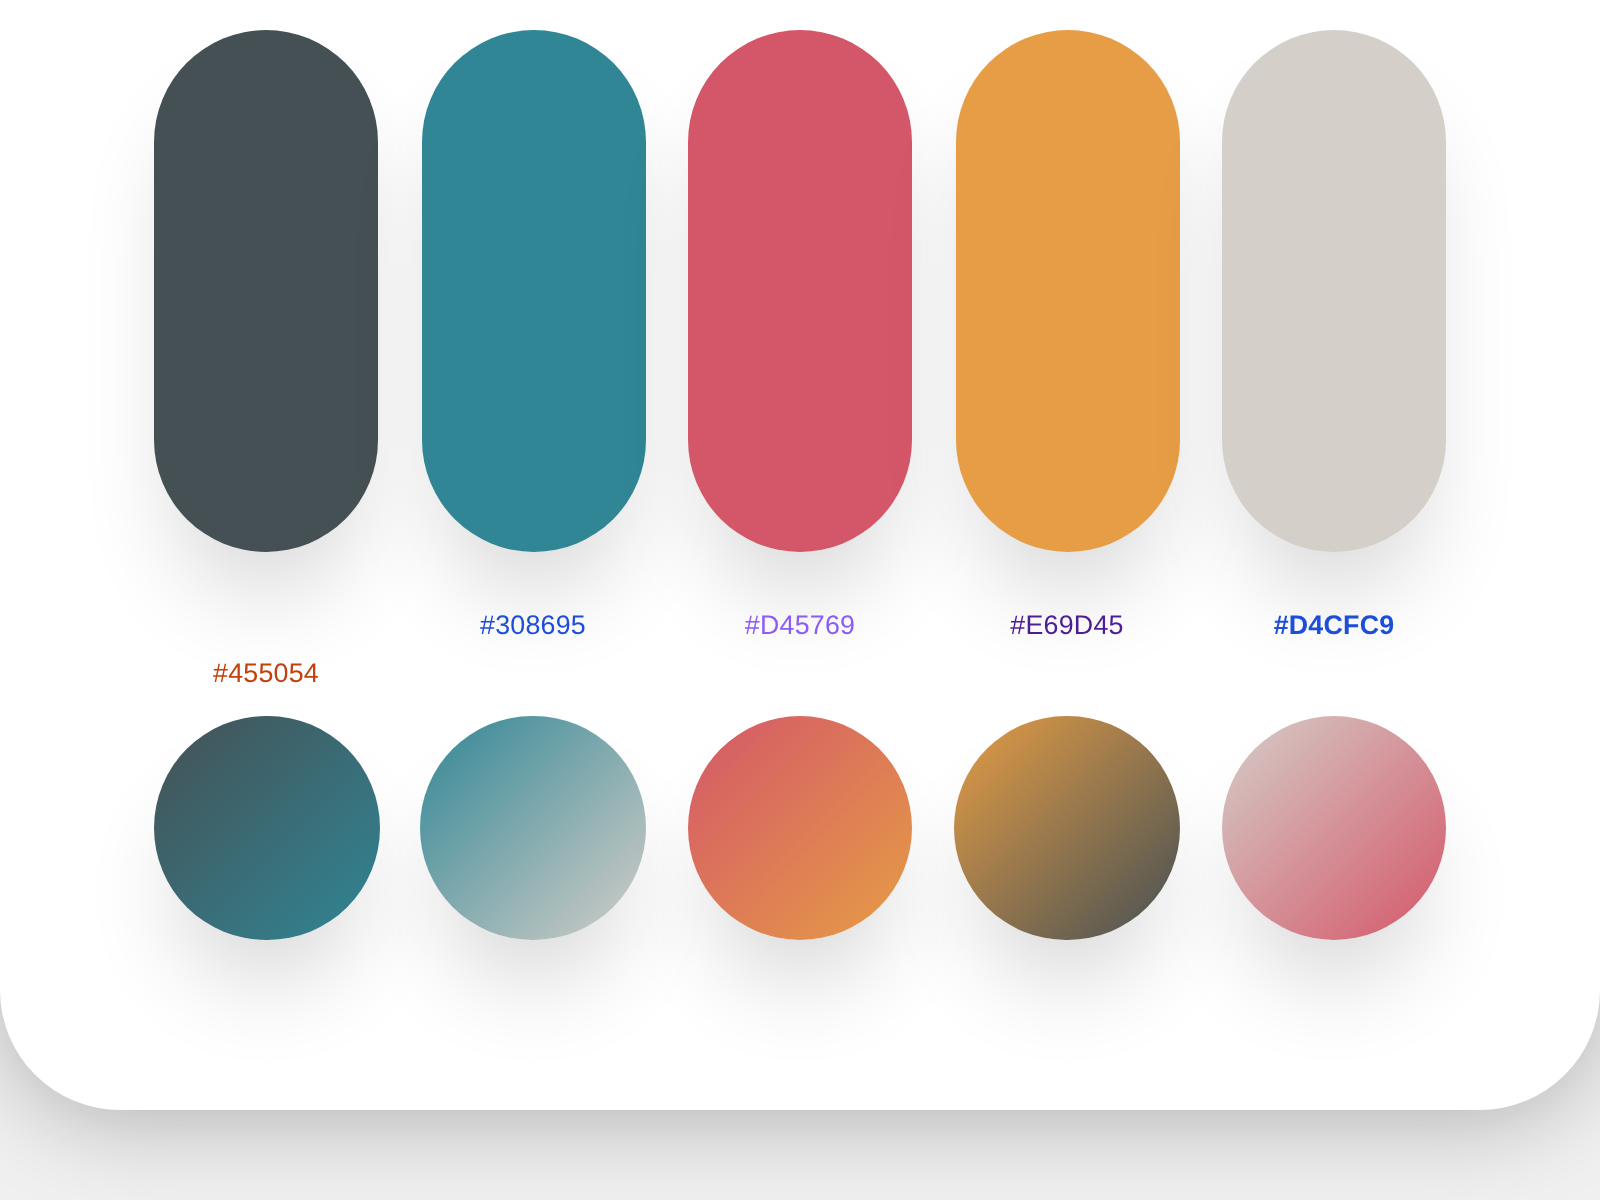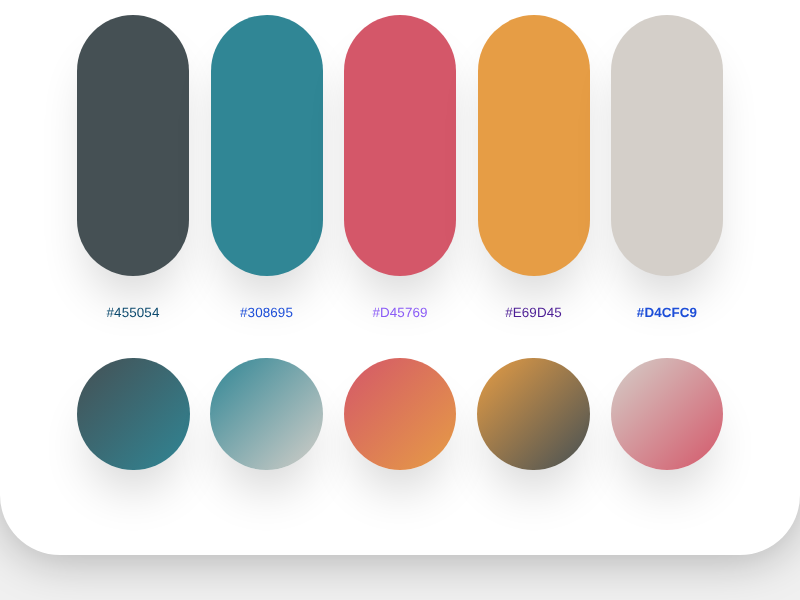--- a/index.html
+++ b/index.html
@@ -95,21 +95,21 @@
 
   <div class="swatch-row">
     <div class="pill" style="background: rgb(69, 80, 84);"></div>
     <div class="pill" style="background: rgb(48, 134, 149);"></div>
     <div class="pill" style="background: rgb(212, 87, 105);"></div>
     <div class="pill" style="background: rgb(230, 157, 69);"></div>
     <div class="pill" style="background: rgb(212, 207, 201);"></div>
   </div>
 
   <div class="labels-row">
-    <div class="label" style="color: #0c4a6e;">#455054</div>
+    <div class="label" style="color: #c2410c; margin-top: 24px;">#455054</div>
     <div class="label" style="color: #1d4ed8; text-align: center;">#308695</div>
     <div class="label" style="color: #8b5cf6;">#D45769</div>
     <div class="label" style="color: #4c1d95;">#E69D45</div>
     <div class="label" style="color: #1d4ed8; font-weight: bold;">#D4CFC9</div>
   </div>
 
   <div class="circles-row">
     <div class="circle" style="background: linear-gradient(135deg, rgb(69, 80, 84) 0%, rgb(48, 134, 149) 100%);"></div>
     <div class="circle" style="background: linear-gradient(135deg, rgb(48, 134, 149) 0%, rgb(212, 207, 201) 100%);"></div>
     <div class="circle" style="background: linear-gradient(135deg, rgb(212, 87, 105) 0%, rgb(230, 157, 69) 100%);"></div>

